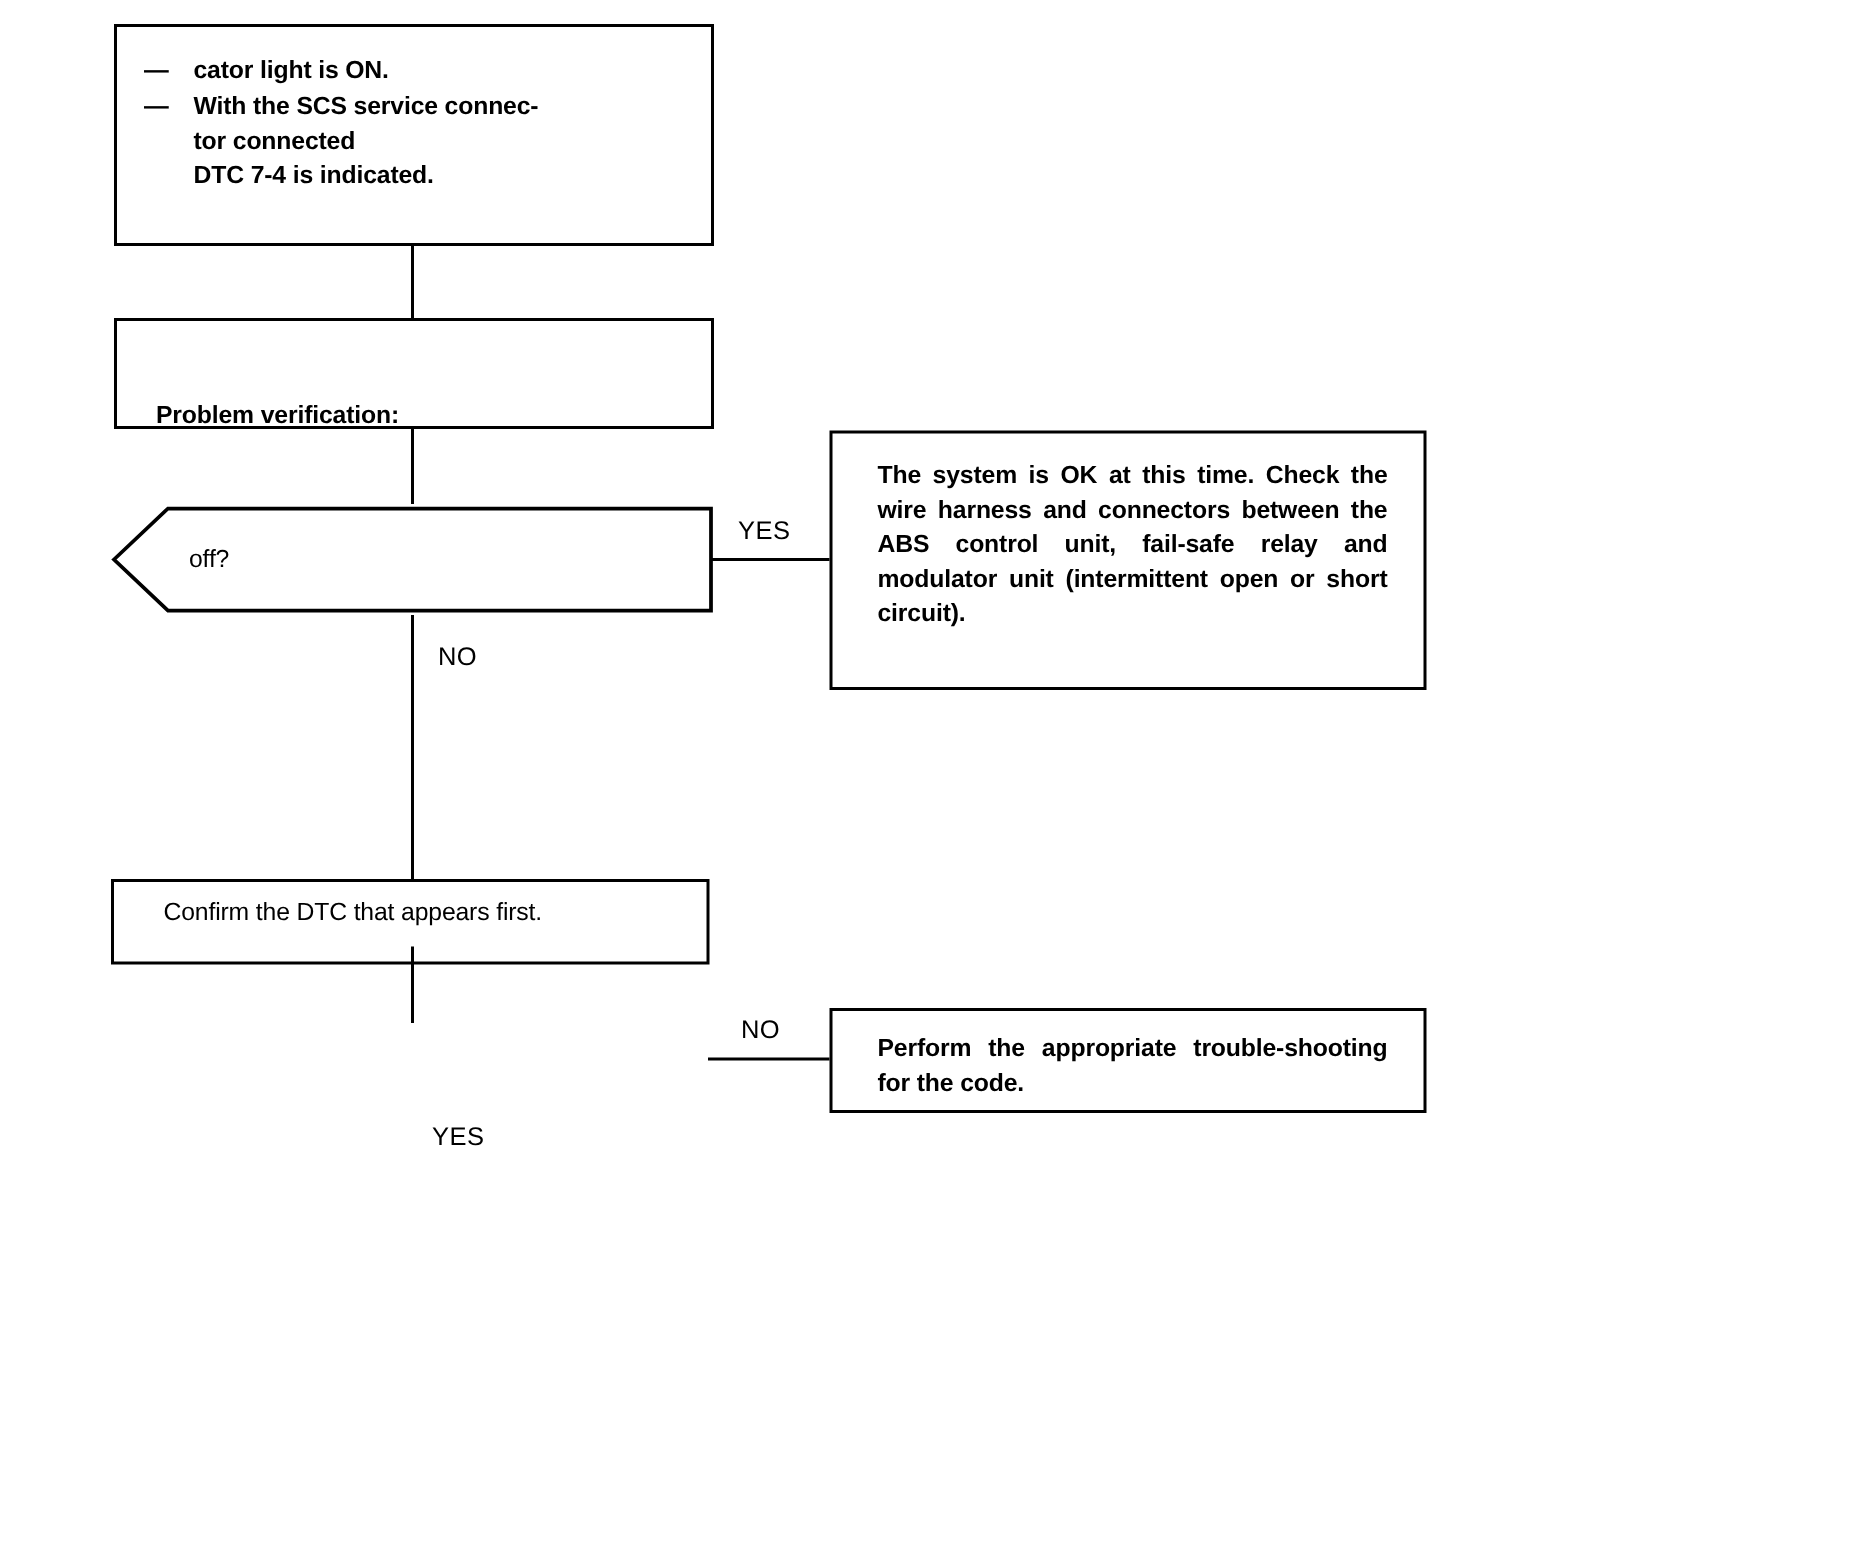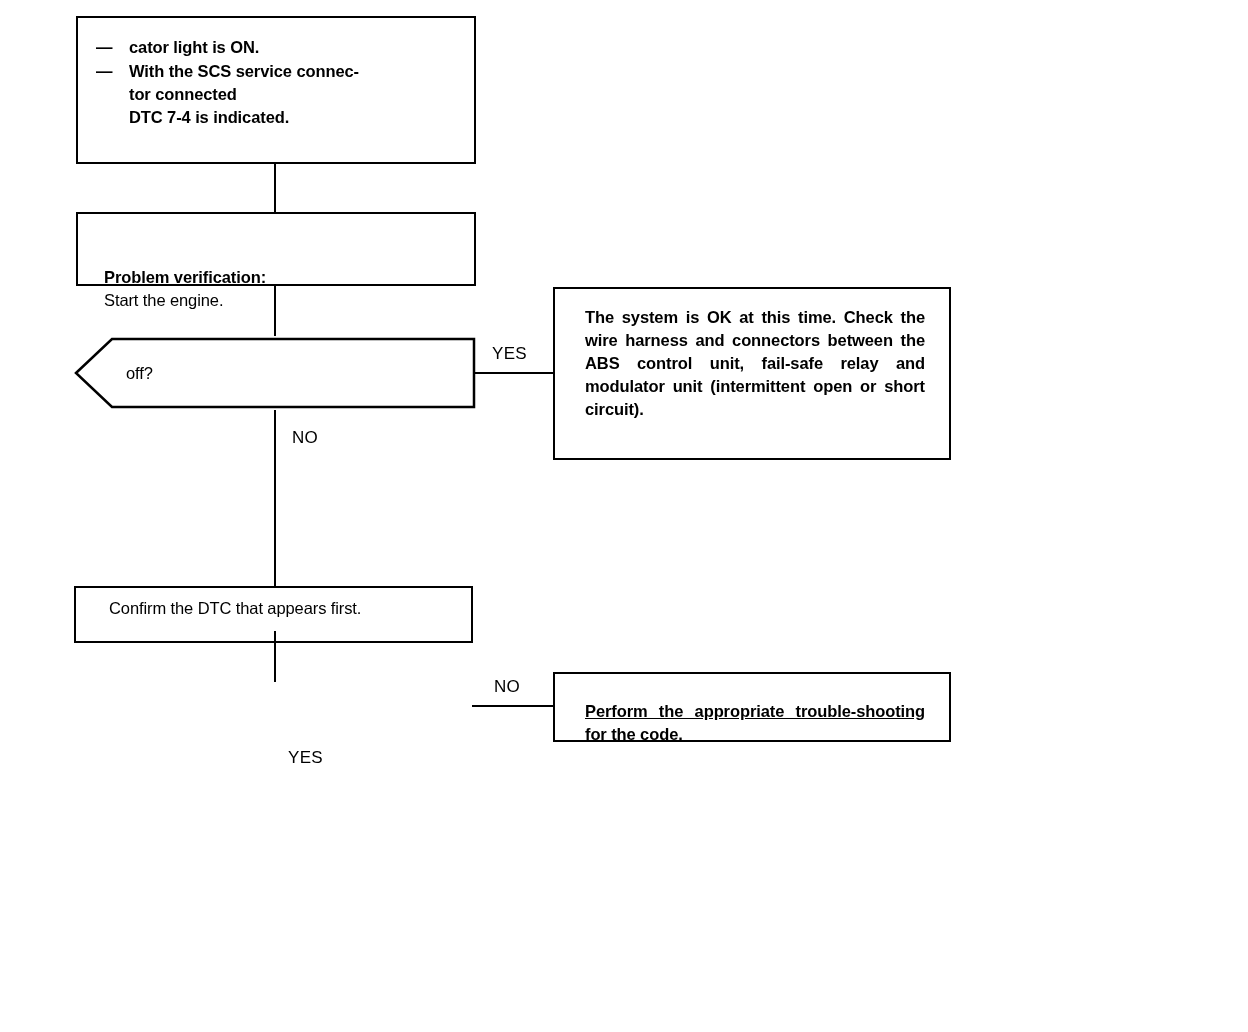--- a/index.html
+++ b/index.html
@@ -111,21 +111,20 @@
         </li>
       </ul>
     </div>
   </div>
 
   <div class="line vline" style="left:274px; top:164px; height:48px;"></div>
 
   <div class="node box" style="left:76px; top:212px; width:400px; height:74px;">
     <div class="txt" style="left:26px; top:28px;margin-top:24px;">
       <div class="t-bold">Problem verification:</div>
-      <div class="t-reg">Start the engine.</div>
     </div>
   </div>
 
   <div class="line vline" style="left:274px; top:286px; height:50px;"></div>
 
   <div class="hex" style="left:74px; top:336px; width:402px; height:74px;">
     <svg width="402" height="74" viewBox="0 0 402 74">
       <polygon points="2,37 38,3 400,3 400,71 38,71" fill="#ffffff" stroke="#000000" stroke-width="2.5" stroke-linejoin="miter"></polygon>
     </svg>
     <div class="hex-text t-reg" style="left:52px; right:20px;">
@@ -153,18 +152,18 @@
 
   <div class="line vline" style="left:274px; top:631px; height:51px;"></div>
 
 
   <div class="line hline" style="left:472px; top:705px; width:83px;"></div>
   <div class="label" style="left:494px; top:677px;">NO</div>
 
   <div class="label" style="left:288px; top:748px;">YES</div>
 
   <div class="node box" style="left:553px; top:672px; width:398px; height:70px;">
-    <div class="txt t-bold justify" style="left:30px; right:24px; top:26px;text-decoration:underline;">
+    <div class="txt t-bold justify" style="left:30px; right:24px; top:14px;">
       <span>Perform the appropriate trouble-shooting for the code.</span>
     </div>
   </div>
 
 </div>
 
 </body></html>

